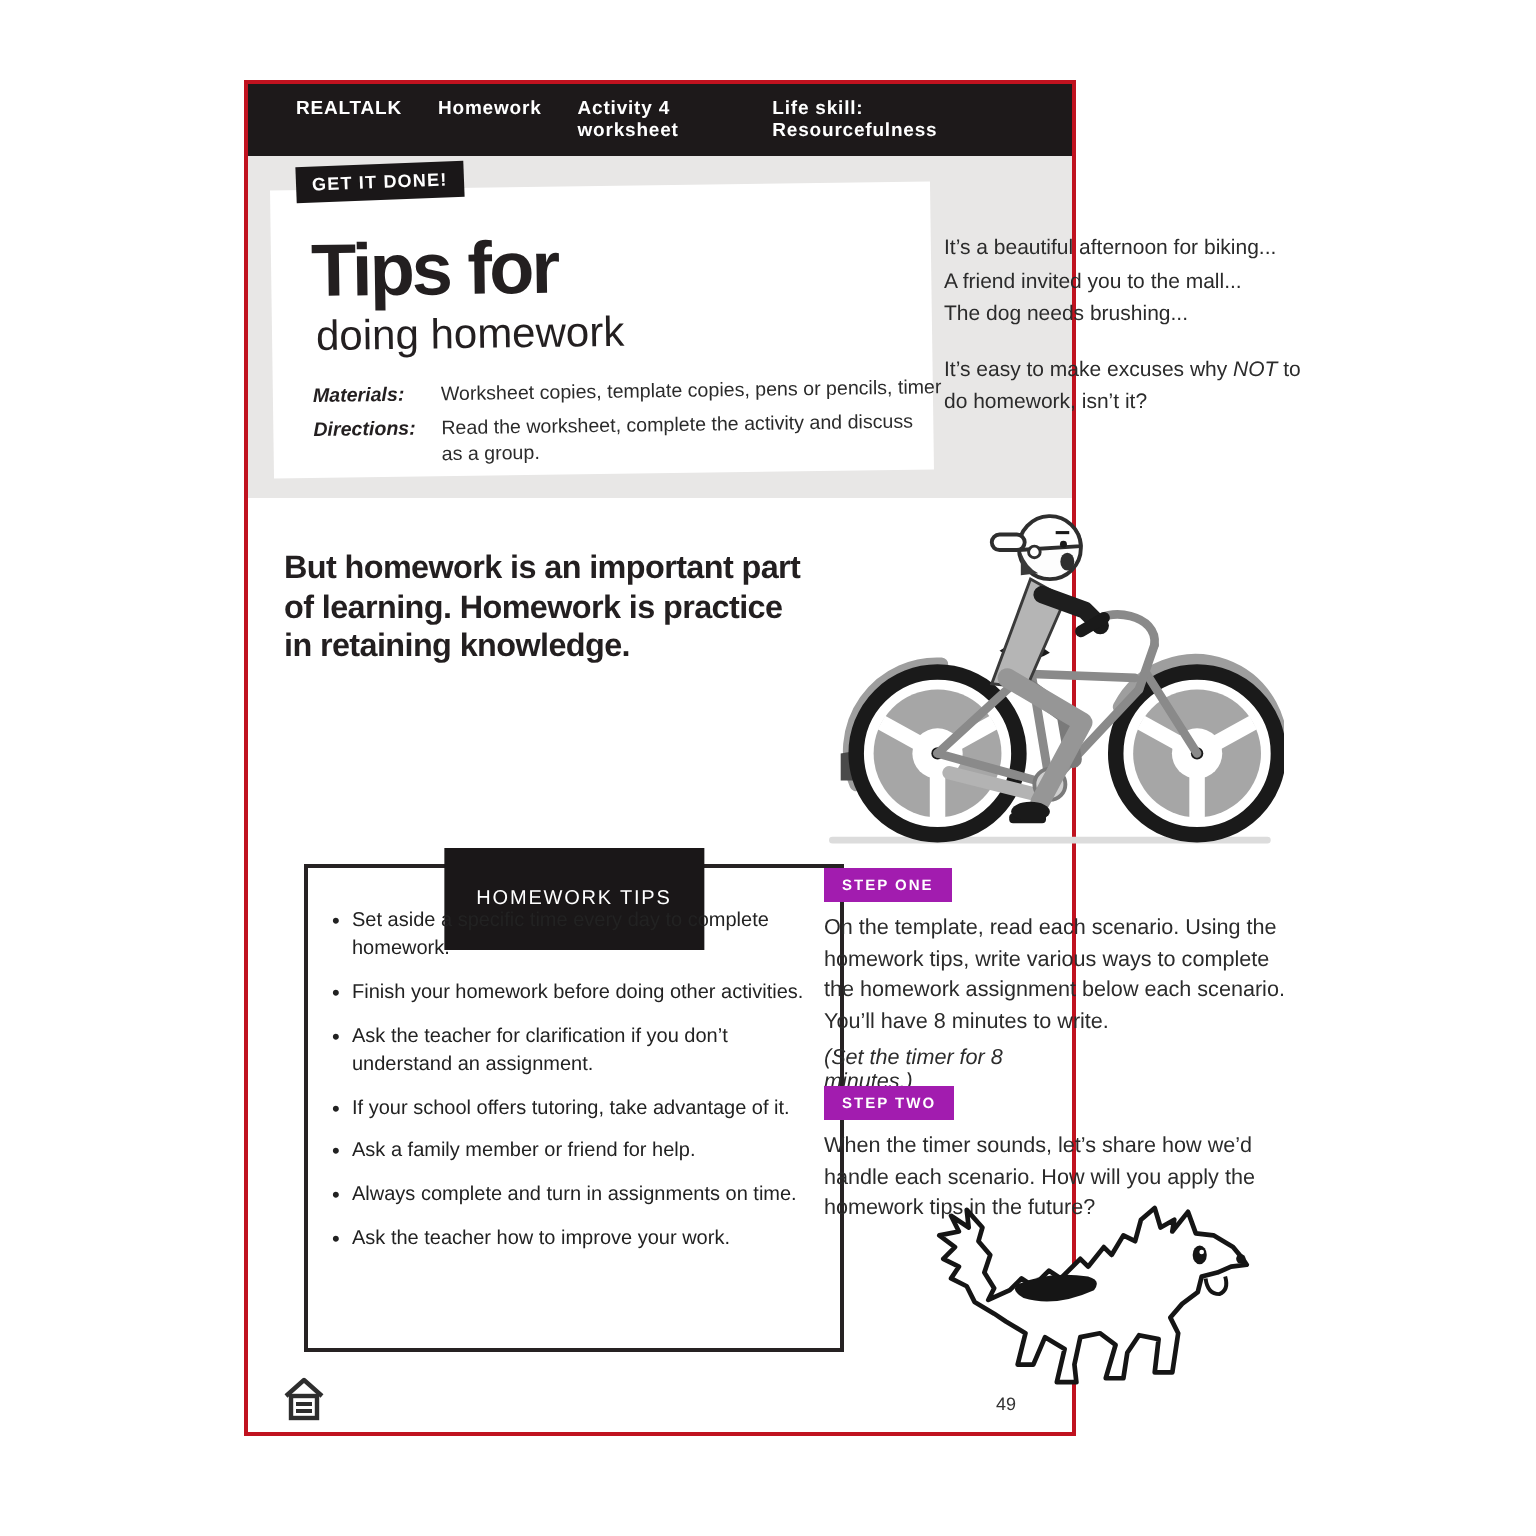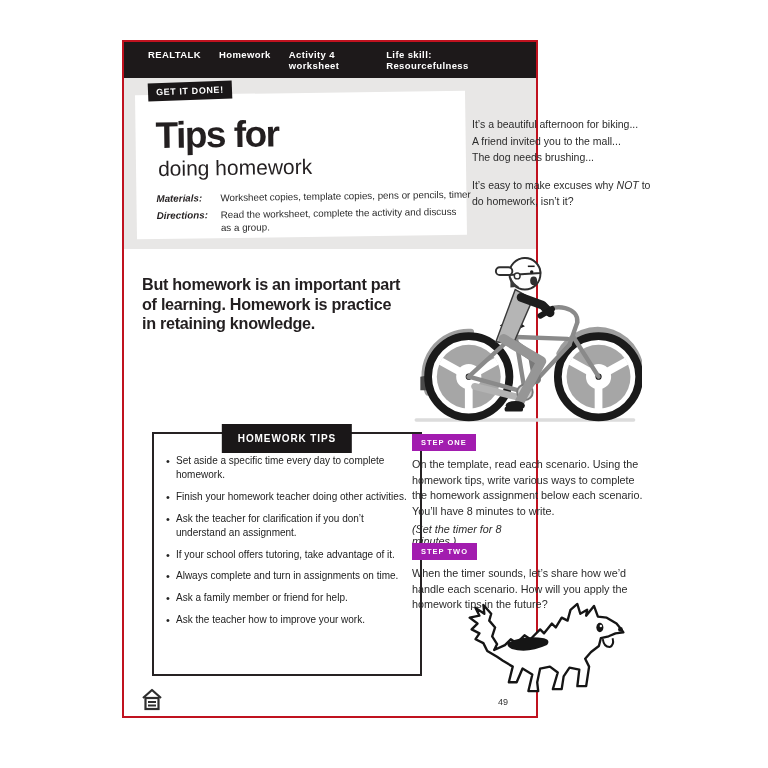--- a/index.html
+++ b/index.html
@@ -44,22 +44,22 @@
   .intro em{font-style:italic;}
   
   .lead{position:absolute;left:18px;top:221px;width:264px;font-size:16.2px;line-height:19.5px;font-weight:800;letter-spacing:-.3px;margin-top:12px;}
   .para{position:absolute;font-size:10.8px;line-height:15.8px;color:#2b2b2b;width:278px;left:18px;}
   .para.p1{top:290px;}
   .para.p2{top:348px;}
   
   .tipsbox{position:absolute;left:28px;top:390px;width:270px;height:244px;border:2px solid #262223;box-sizing:border-box;}
   .tipshdr{
     position:absolute;top:-10px;left:50%;transform:translateX(-50%);
-    background:#1a1718;color:#fff;font-size:10px;font-weight:bold;letter-spacing:.9px;
-    padding:9px 16px;white-space:nowrap;
+    background:#1a1718;color:#fff;font-size:10px;font-weight:normal;letter-spacing:.9px;
+    padding:20px 16px;white-space:nowrap;
   }
   .tipslist{list-style:none;margin:20px 6px 0 12px;padding:0;}
   .tipslist li{
     position:relative;padding-left:10px;font-size:10px;line-height:14.2px;
     margin-bottom:7.5px;color:#222;
   }
   .tipslist li::before{content:"•";position:absolute;left:0;top:0;font-size:11px;}
   
   .stepbadge{
     position:absolute;background:#a21caf;color:#fff;font-size:7.5px;font-weight:bold;
@@ -117,25 +117,25 @@
       <span>to do homework, isn’t it?</span>
     </p>
   </div>
 
   <div class="lead">But homework is an important part of learning. Homework is practice in retaining knowledge.</div>
 
   <div class="tipsbox">
     <div class="tipshdr">HOMEWORK TIPS</div>
     <ul class="tipslist">
       <li>Set aside a specific time every day to complete homework.</li>
-      <li>Finish your homework teacher doing other activities.</li>
+      <li>Finish your homework before doing other activities.</li>
       <li>Ask the teacher for clarification if you don’t understand an assignment.</li>
       <li>If your school offers tutoring, take advantage of it.</li>
+      <li>Ask a family member or friend for help.</li>
       <li>Always complete and turn in assignments on time.</li>
-      <li>Ask a family member or friend for help.</li>
       <li>Ask the teacher how to improve your work.</li>
     </ul>
   </div>
 
   <svg class="bike" viewBox="0 0 240 190">
     <rect x="8" y="179" width="228" height="3.5" rx="1.7" fill="#dcdcdc"></rect>
 
     <path d="M22,152 A45,45 0 0 1 66,90" stroke="#9e9e9e" stroke-width="7" fill="none" stroke-linecap="round"></path>
     <polygon points="14,136 26,134 26,150 14,150" fill="#4a4a4a"></polygon>
     <path d="M158,112 A44,44 0 0 1 240,142" stroke="#9e9e9e" stroke-width="7" fill="none" stroke-linecap="round"></path>

